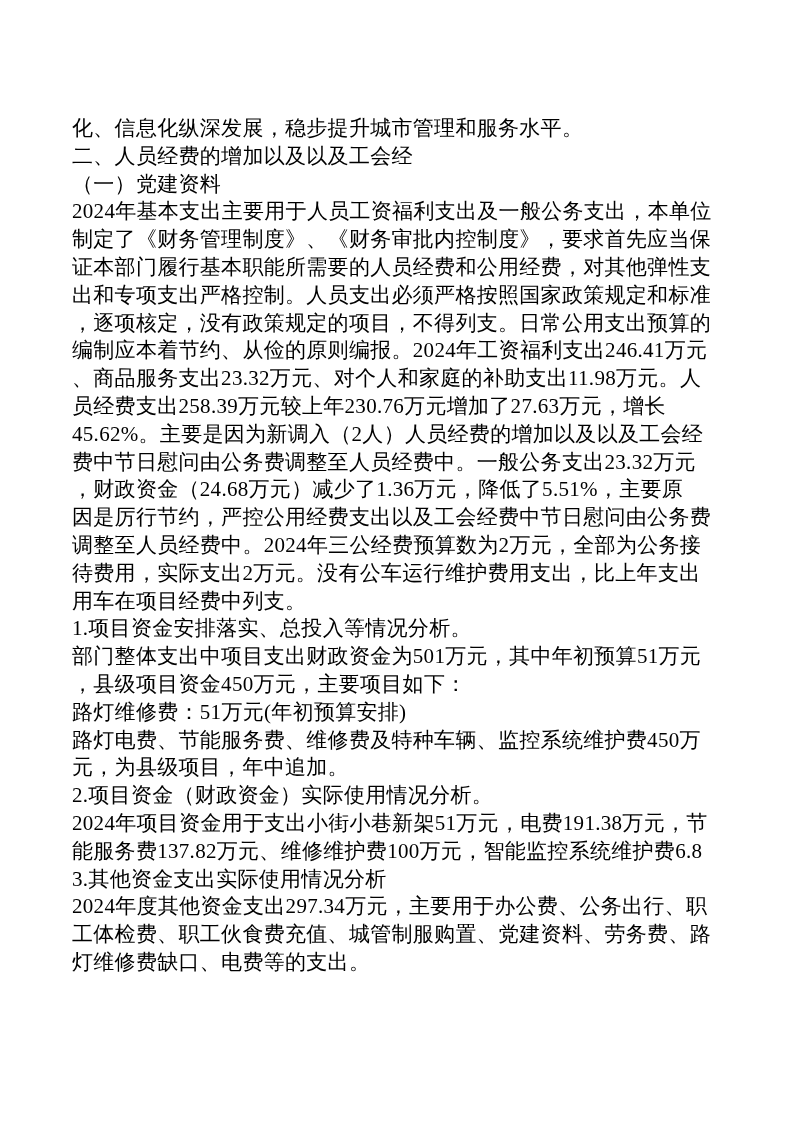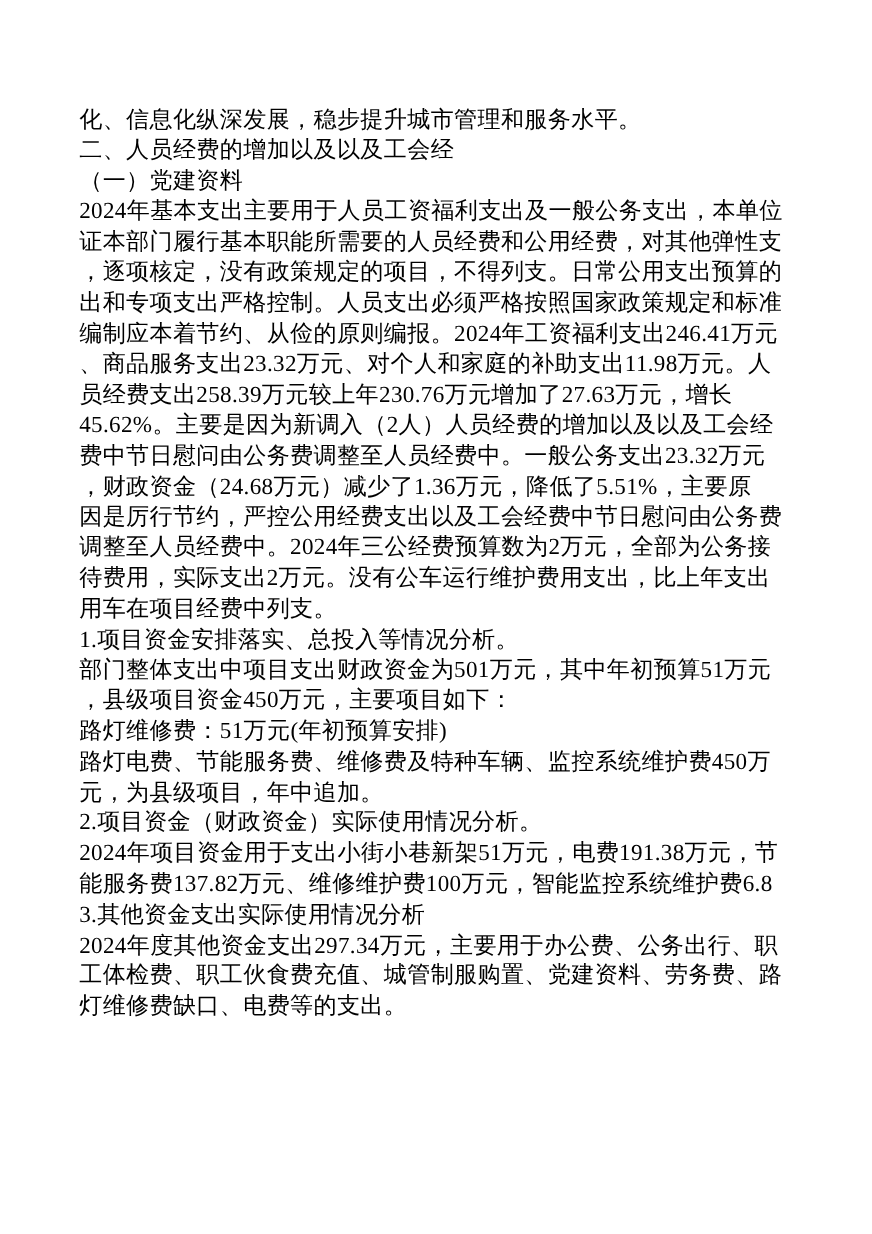--- a/index.html
+++ b/index.html
@@ -25,28 +25,29 @@
     line-height: 27.8px;
     color: #000000;
     white-space: nowrap;
     letter-spacing: 0.3px;
   }
 </style>
 </head>
 <body>
 
 <div class="page" style="background: rgb(255, 255, 255);">
-  <div class="doc-body" style="color: rgb(0, 0, 0);">
+  <div class="doc-body" style="color: rgb(0, 0, 0); margin-top: 20px;">
       <div class="line">化、信息化纵深发展，稳步提升城市管理和服务水平。</div>
       <div class="line">二、人员经费的增加以及以及工会经</div>
       <div class="line">（一）党建资料</div>
       <div class="line">2024年基本支出主要用于人员工资福利支出及一般公务支出，本单位</div>
+      <div class="line">制定了《财务管理制度》、《财务审批内控制度》，要求首先应当保</div>
       <div class="line">证本部门履行基本职能所需要的人员经费和公用经费，对其他弹性支</div>
+      <div class="line">出和专项支出严格控制。人员支出必须严格按照国家政策规定和标准</div>
       <div class="line">，逐项核定，没有政策规定的项目，不得列支。日常公用支出预算的</div>
-      <div class="line">出和专项支出严格控制。人员支出必须严格按照国家政策规定和标准</div>
       <div class="line">编制应本着节约、从俭的原则编报。2024年工资福利支出246.41万元</div>
       <div class="line">、商品服务支出23.32万元、对个人和家庭的补助支出11.98万元。人</div>
       <div class="line">员经费支出258.39万元较上年230.76万元增加了27.63万元，增长</div>
       <div class="line">45.62%。主要是因为新调入（2人）人员经费的增加以及以及工会经</div>
       <div class="line">费中节日慰问由公务费调整至人员经费中。一般公务支出23.32万元</div>
       <div class="line">，财政资金（24.68万元）减少了1.36万元，降低了5.51%，主要原</div>
       <div class="line">因是厉行节约，严控公用经费支出以及工会经费中节日慰问由公务费</div>
       <div class="line">调整至人员经费中。2024年三公经费预算数为2万元，全部为公务接</div>
       <div class="line">待费用，实际支出2万元。没有公车运行维护费用支出，比上年支出</div>
       <div class="line">用车在项目经费中列支。</div>

